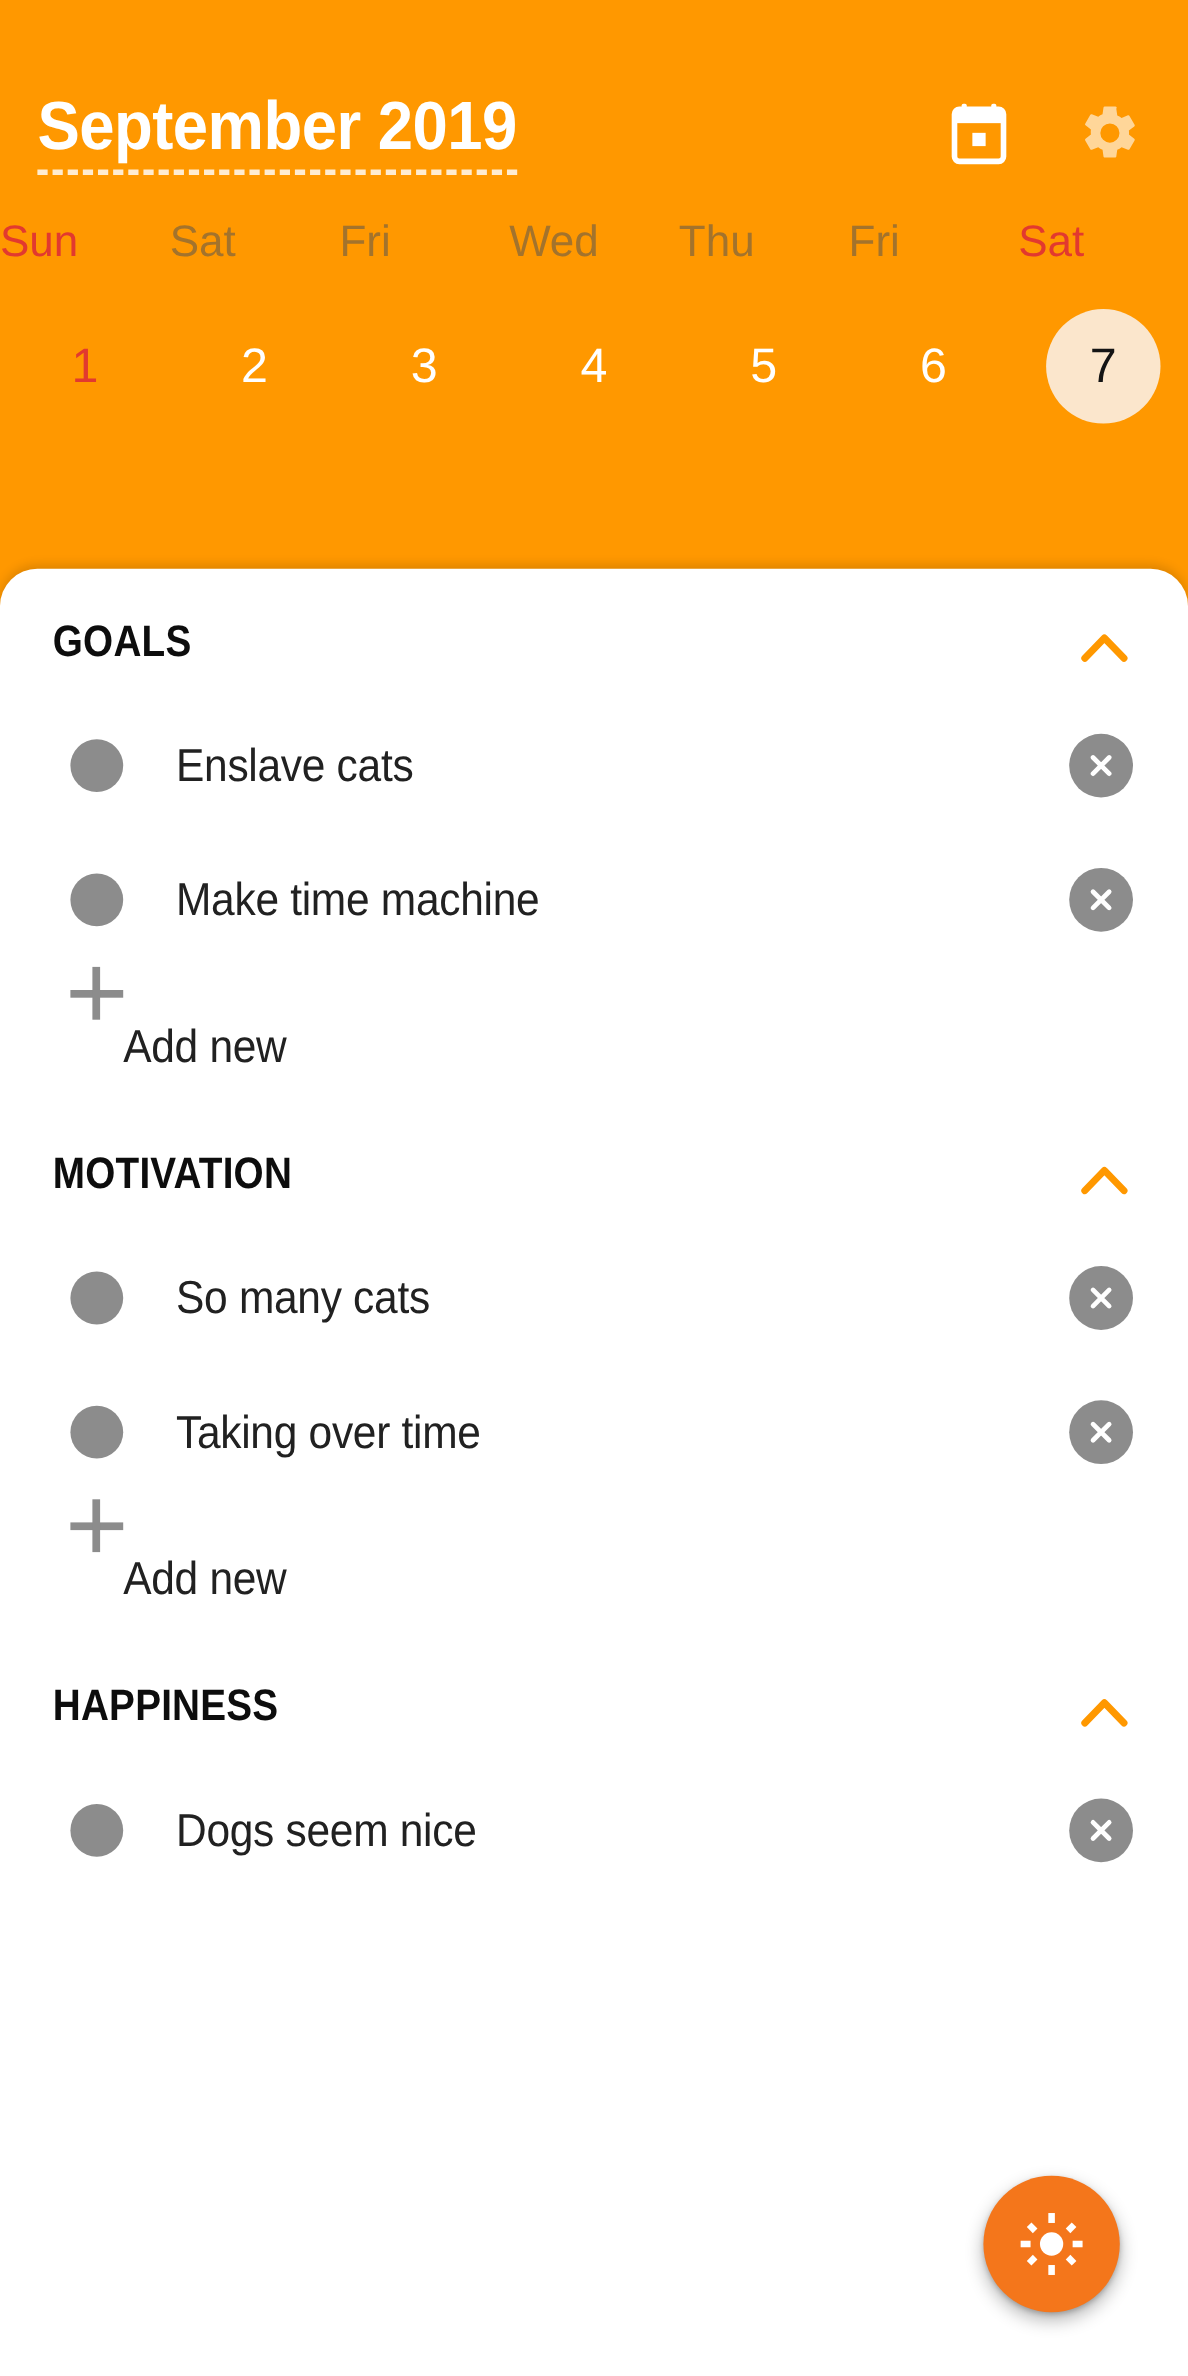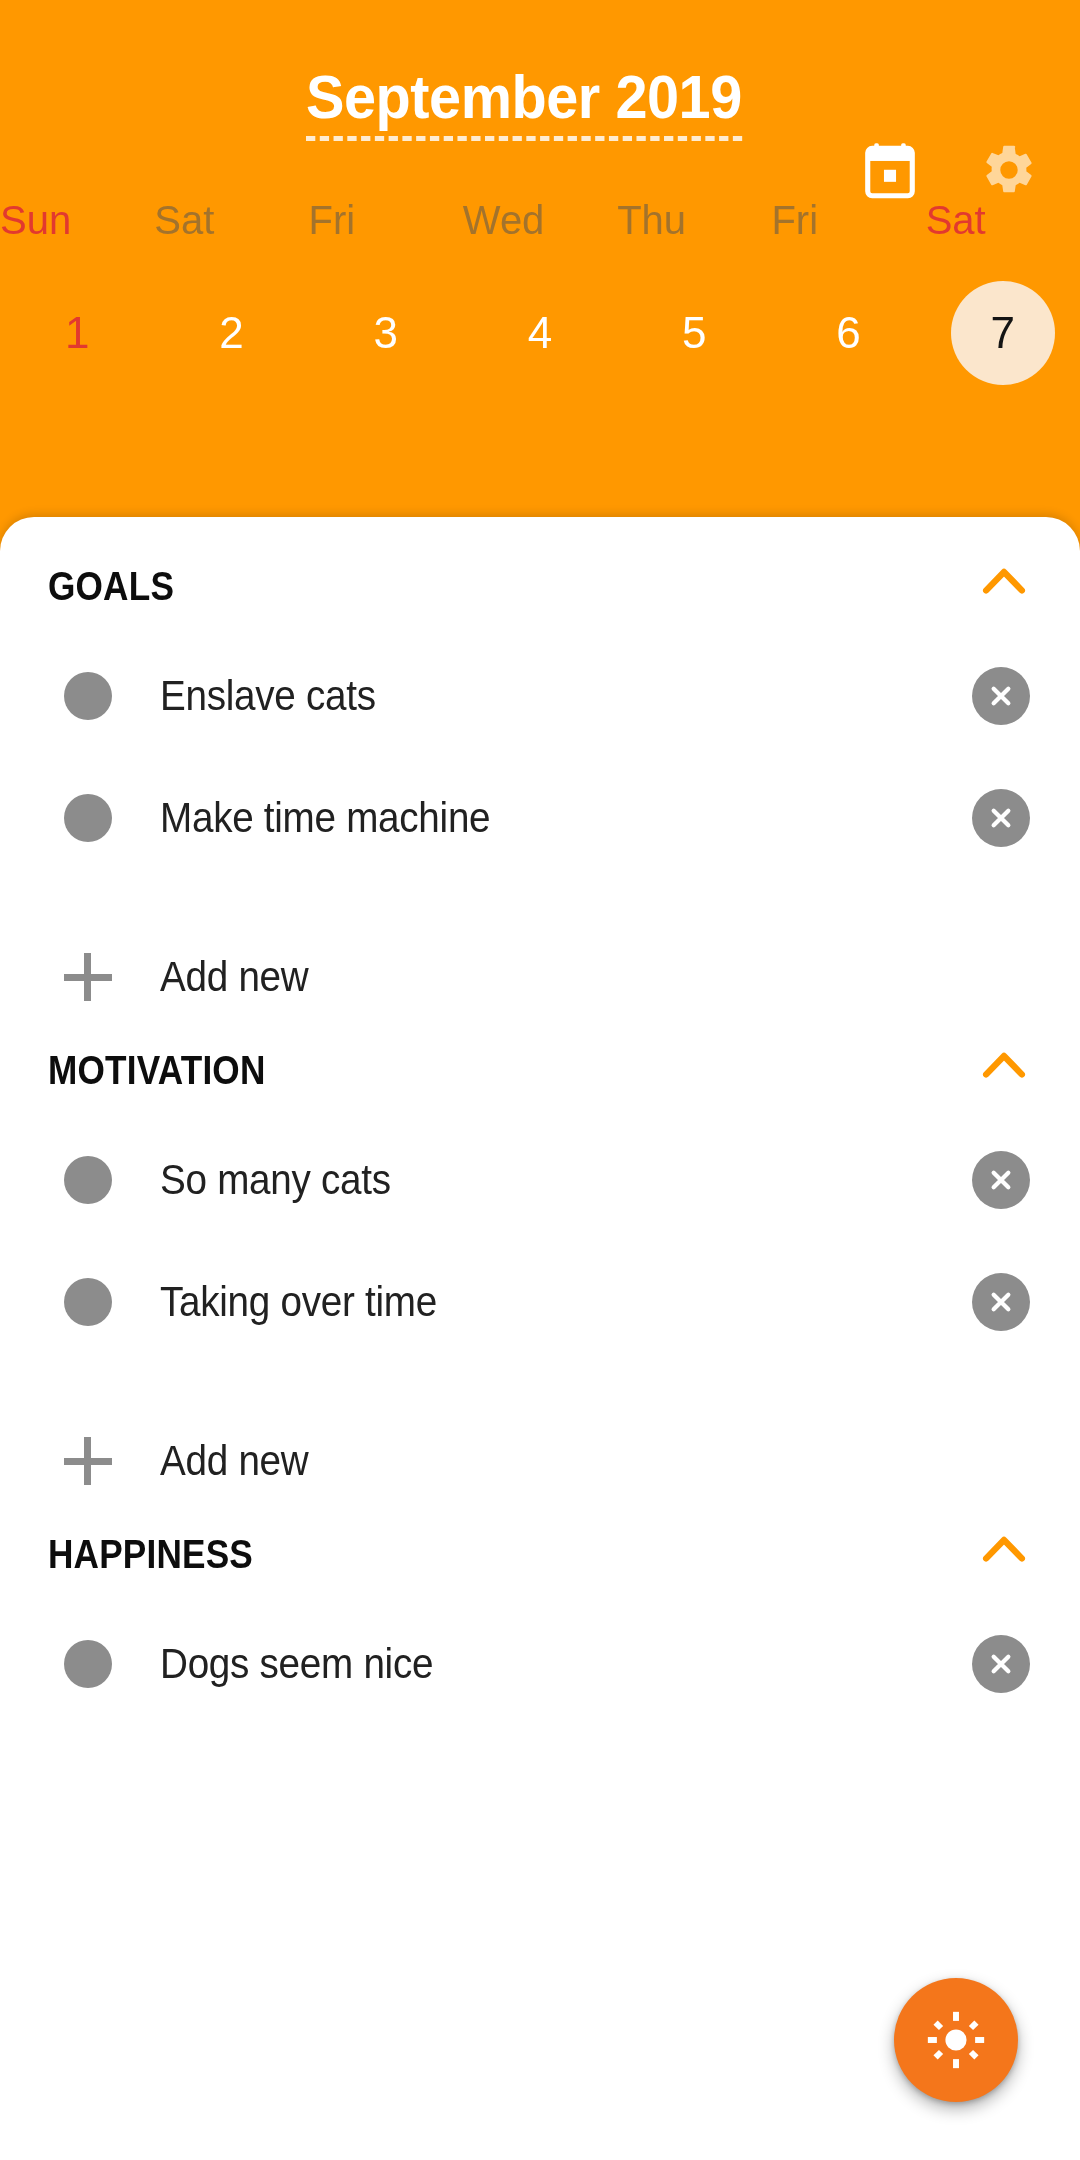--- a/index.html
+++ b/index.html
@@ -38,21 +38,20 @@
     color:#ffffff; font-size:30px; font-weight:500;
     letter-spacing:-0.5px;
   }
 
   
   .header {
     position:absolute; top:66px; left:0;
     width:1080px; height:110px;
     display:flex; align-items:center;
     padding:0 34px;
-    flex-direction:column;
   }
   .month-title {
     color:#ffffff;
     font-size:62px;
     font-weight:bold;
     letter-spacing:-0.5px;
     line-height:1;
     position:relative;
     padding-bottom:8px;
     border-bottom:5px dashed rgba(255,255,255,0.82);
@@ -113,23 +112,23 @@
     width:1080px; height:1643px;
     background:#ffffff;
     border-top-left-radius:34px;
     border-top-right-radius:34px;
     box-shadow:0 -3px 10px rgba(0,0,0,0.14);
     overflow:hidden;
   }
   .card-inner { padding:0 48px; }
 
   .section-header {
-    display:flex; align-items:flex-end;
+    display:flex; align-items:flex-start;
     height:92px;
-    padding-top:64px;
+    padding-top:44px;
   }
   .section-title {
     font-size:40px;
     font-weight:bold;
     color:#0d0d0d;
     letter-spacing:0.2px;
     transform:scaleX(0.88);
     transform-origin:left center;
     font-family:"Liberation Sans", sans-serif;
   }
@@ -164,23 +163,24 @@
     margin-left:auto;
     width:58px; height:58px;
     border-radius:50%;
     background:#8C8C8C;
     display:flex; align-items:center; justify-content:center;
     flex:0 0 auto;
     margin-right:2px;
   }
 
   .add-row {
-    display:flex; align-items:flex-end;
+    display:flex; align-items:flex-start;
     height:122px;
     padding-left:16px;
+    flex-direction:column;
   }
   .plus-icon {
     width:48px; height:48px;
     position:relative;
     flex:0 0 auto;
   }
   .plus-icon::before, .plus-icon::after {
     content:""; position:absolute; background:#8C8C8C;
   }
   .plus-icon::before {

